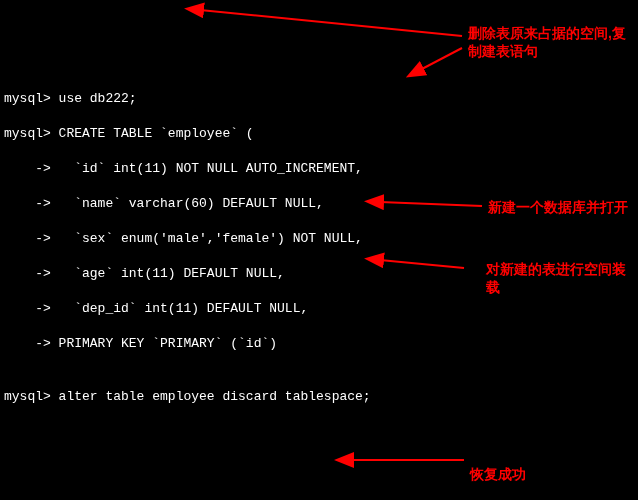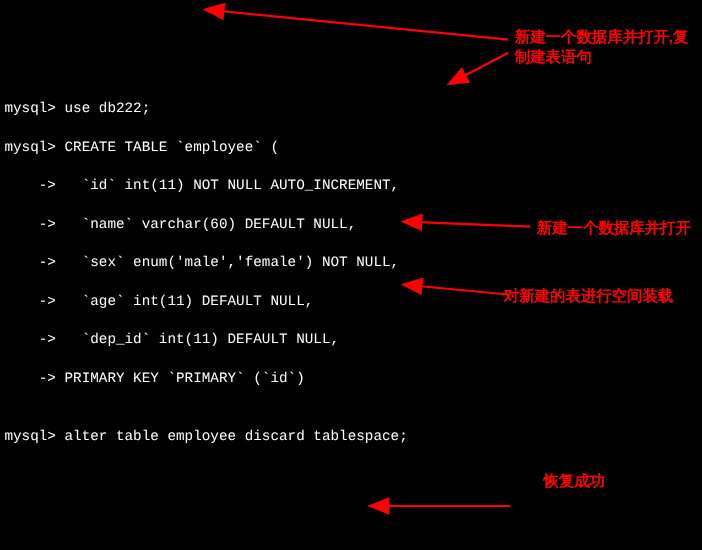--- a/index.html
+++ b/index.html
@@ -64,24 +64,24 @@
 
 <div class="line"></div>
 
 
 
 
 
 </div>
 
 
-<div class="annotation" style="left:468px; top:24px; width:160px;">新建一个数据库并打开,复制建表语句</div>
+<div class="annotation" style="left:468px; top:24px; width:160px;">删除表原来占据的空间,复制建表语句</div>
 <div class="annotation" style="left:488px; top:198px;">新建一个数据库并打开</div>
-<div class="annotation" style="left:458px; top:260px;">对新建的表进行空间装载</div>
-<div class="annotation" style="left:470px; top:428px;margin-left:24px;">恢复成功</div>
+<div class="annotation" style="left:486px; top:260px;">对新建的表进行空间装载</div>
+<div class="annotation" style="left:470px; top:465px;">恢复成功</div>
 
 
 <svg class="arrow" style="left:0;top:0;width:638px;height:500px;">
   <defs>
     <marker id="ah" markerWidth="10" markerHeight="8" refX="2" refY="4" orient="auto">
       <polygon points="0 0, 10 4, 0 8" fill="#ff0000"></polygon>
     </marker>
   </defs>
 
   <line x1="462" y1="36" x2="200" y2="10" stroke="#ff0000" stroke-width="2" marker-end="url(#ah)"></line>

